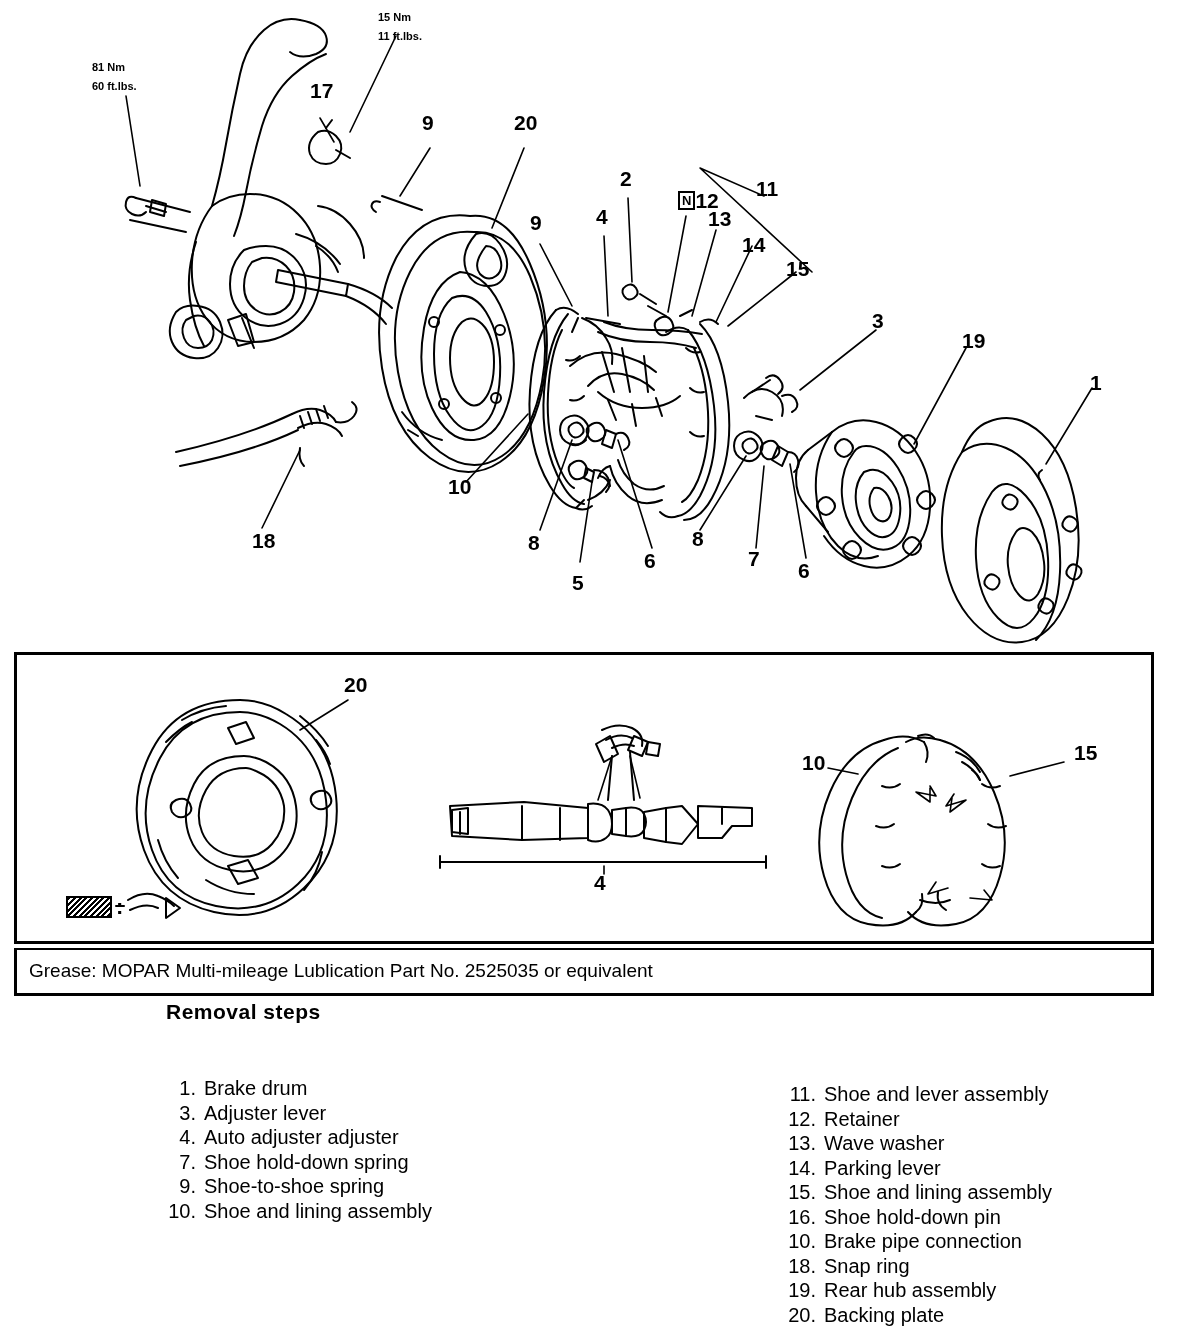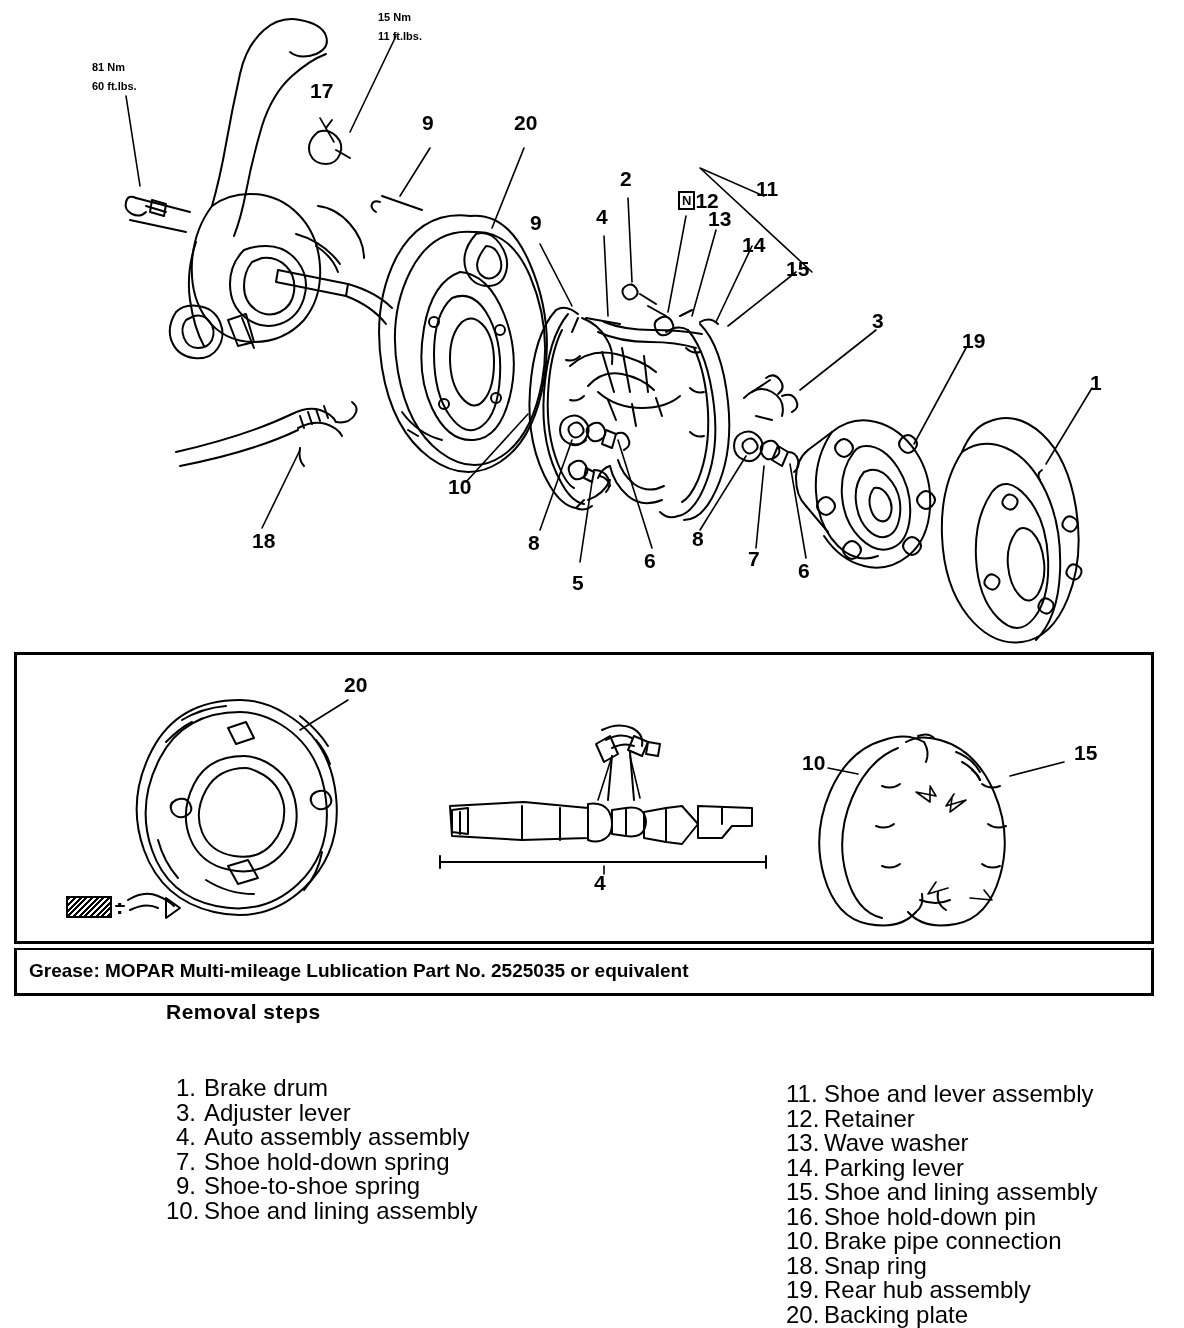--- a/index.html
+++ b/index.html
@@ -63,34 +63,34 @@
     border: 3px solid #000;
     border-top: 2px solid #000;
     background: #fff;
     box-sizing: border-box;
   }
   .greasebar .txt {
     position: absolute;
     left: 12px;
     top: 10px;
     font-size: 19px;
-    font-weight: bold;
+    font-weight: normal;
     white-space: pre;
   }
   .steps-title {
     position: absolute;
     left: 166px;
     top: 1000px;
     font-size: 21px;
     font-weight: bold;
     letter-spacing: .5px;
   }
   .steps-col {
     position: absolute;
-    font-size: 24px;
+    font-size: 20px;
     line-height: 24.5px;
     font-weight: normal;
   }
   .steps-col .row {
     white-space: pre;
   }
   .col-left { left: 166px; top: 1076px; width: 420px; }
   .col-right { left: 786px; top: 1082px; width: 400px; }
   .num { display: inline-block; width: 30px; text-align: right; }
   .txt2 { margin-left: 8px; }
@@ -449,21 +449,21 @@
 
   <div class="greasebar">
     <div class="txt">Grease: MOPAR Multi-mileage Lublication Part No. 2525035 or equivalent</div>
   </div>
 
   <div class="steps-title">Removal steps</div>
 
   <div class="steps-col col-left">
     <div class="row"><span class="num">1.</span><span class="txt2">Brake drum</span></div>
     <div class="row"><span class="num">3.</span><span class="txt2">Adjuster lever</span></div>
-    <div class="row"><span class="num">4.</span><span class="txt2">Auto assembly assembly</span></div>
+    <div class="row"><span class="num">4.</span><span class="txt2">Auto adjuster adjuster</span></div>
     <div class="row"><span class="num">7.</span><span class="txt2">Shoe hold-down spring</span></div>
     <div class="row"><span class="num">9.</span><span class="txt2">Shoe-to-shoe spring</span></div>
     <div class="row"><span class="num">10.</span><span class="txt2">Shoe and lining assembly</span></div>
   </div>
 
   <div class="steps-col col-right">
     <div class="row"><span class="num">11.</span><span class="txt2">Shoe and lever assembly</span></div>
     <div class="row"><span class="num">12.</span><span class="txt2">Retainer</span></div>
     <div class="row"><span class="num">13.</span><span class="txt2">Wave washer</span></div>
     <div class="row"><span class="num">14.</span><span class="txt2">Parking lever</span></div>

